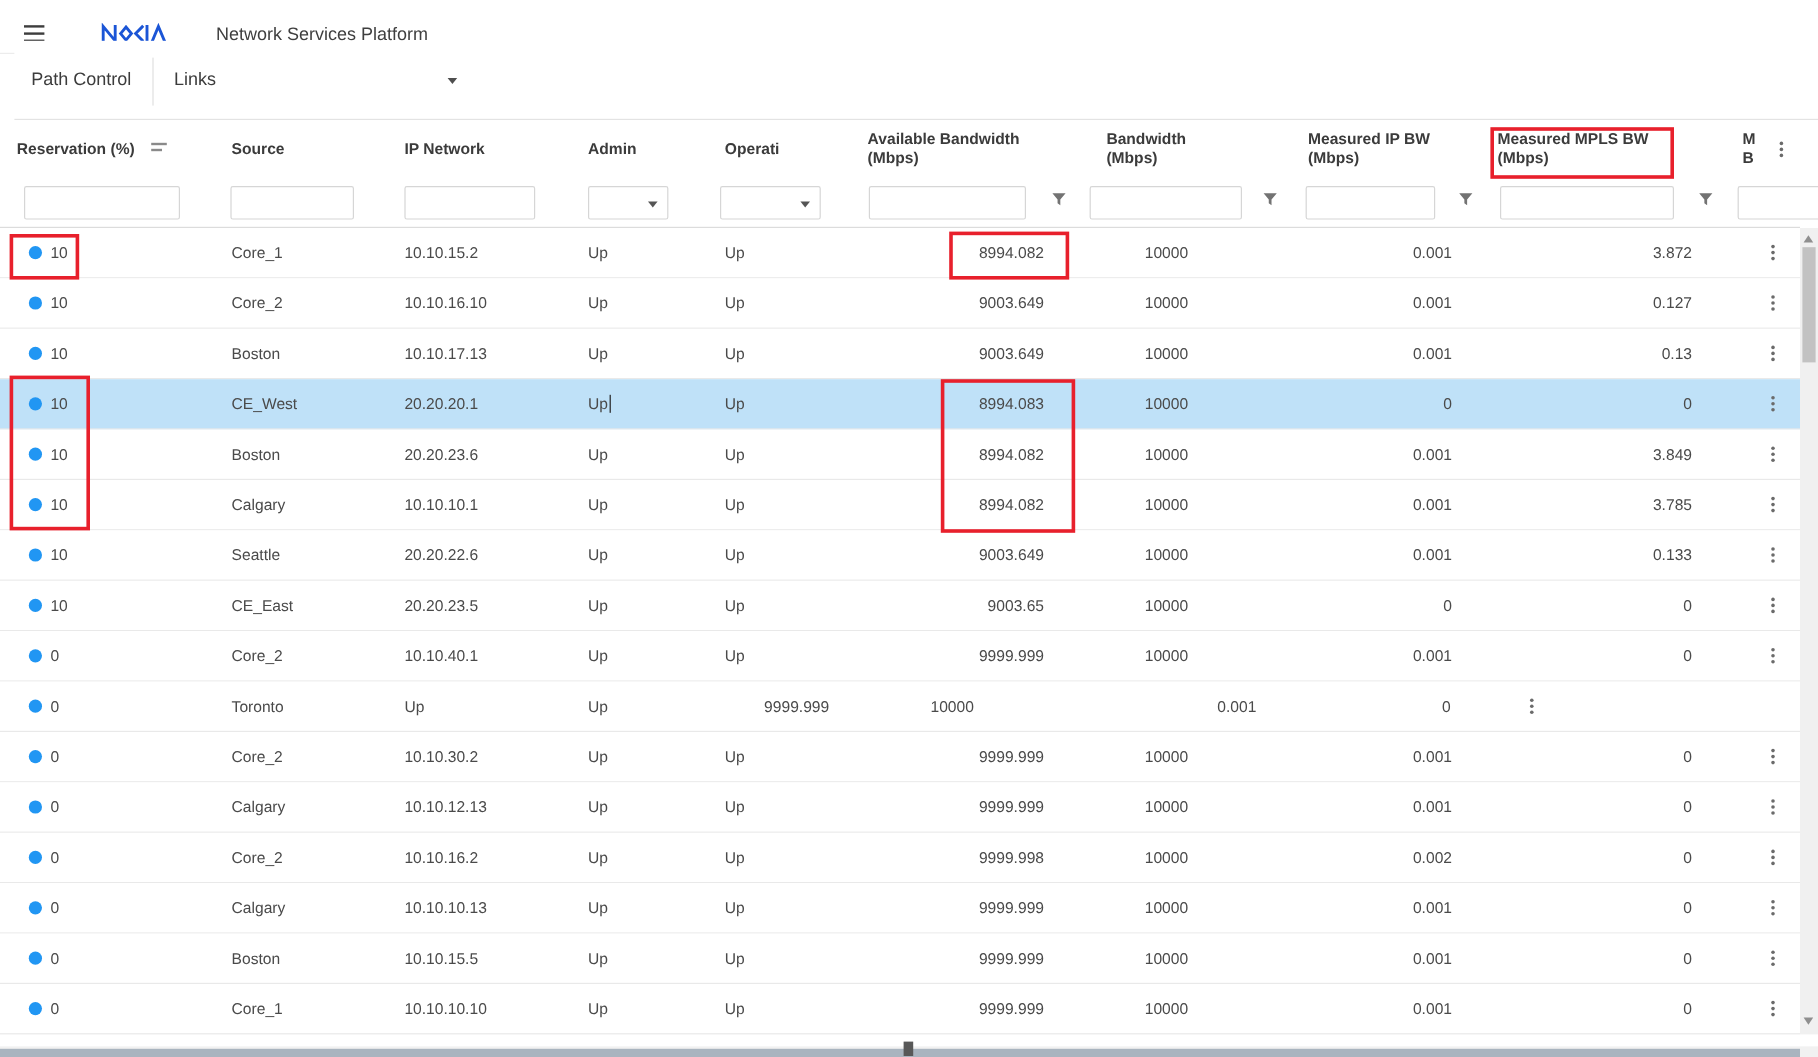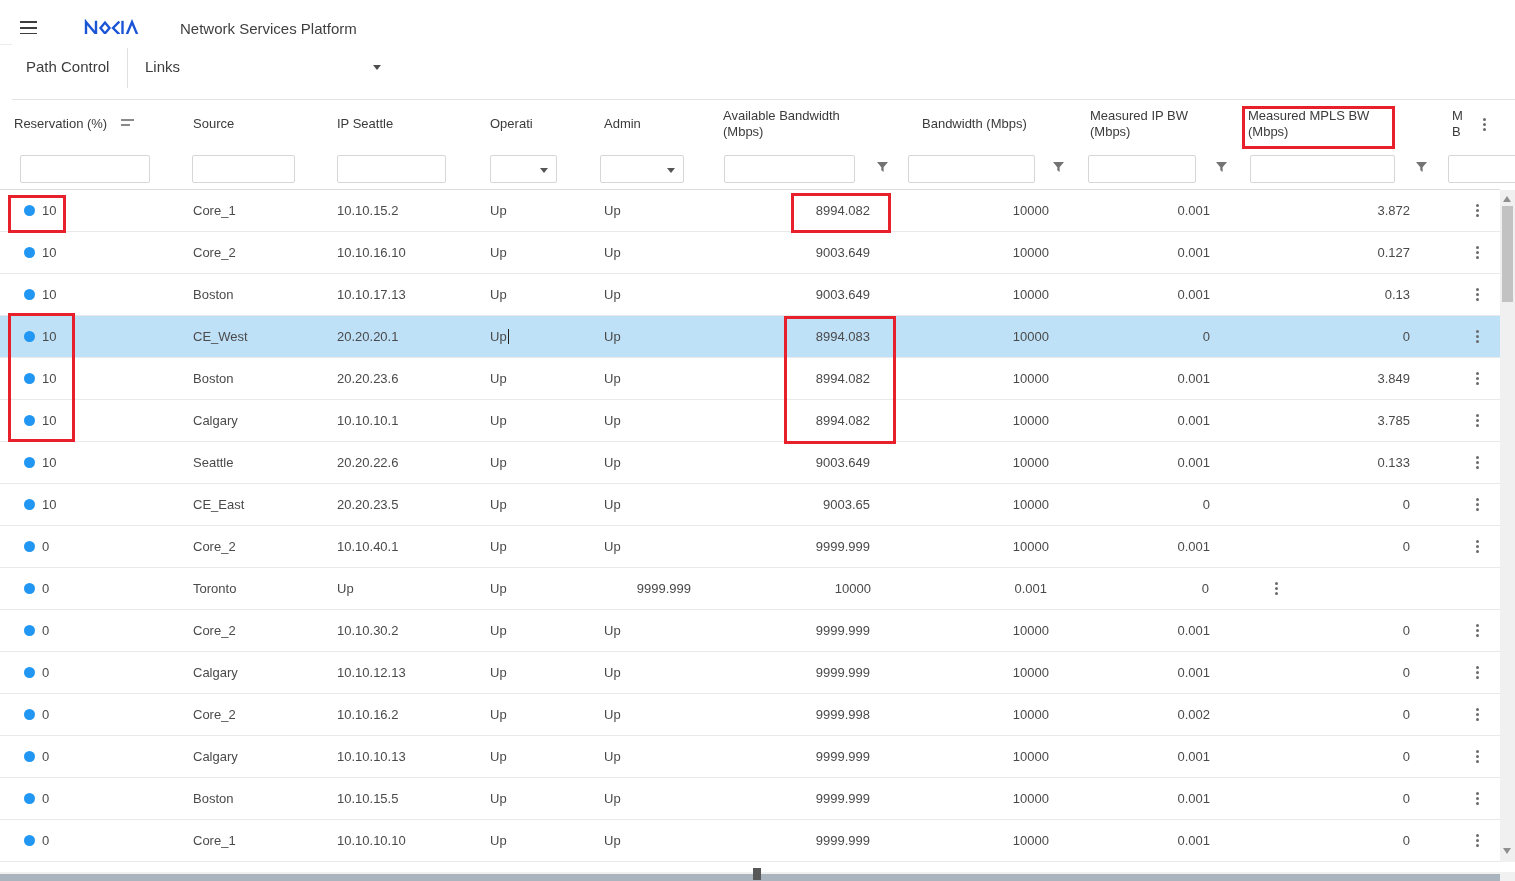--- a/index.html
+++ b/index.html
@@ -21,21 +21,21 @@
   .nav-app { position:absolute; left:14px; top:24px; font-size:15px; color:#3c3c3c; }
   .nav-divider { position:absolute; left:115px; top:14px; width:1px; height:40px; background:#e0e0e0; }
   .nav-view { position:absolute; left:133px; top:24px; font-size:15px; color:#3c3c3c; }
   .caret { width:0; height:0; border-left:4px solid transparent; border-right:4px solid transparent;
            border-top:5px solid #4e4e4e; }
   .nav-caret { position:absolute; left:361px; top:31px; }
 
   
   .grid { position:absolute; left:0; top:100px; width:1500px; }
   .cols { display:grid; grid-template-columns:178px 152px 153px 114px 119px 179px 178px 163px 201px 63px; }
-  .hdr { height:48px; font-weight:normal; color:#3b3b3b; font-size:13px; line-height:16px; }
+  .hdr { height:48px; font-weight:bold; color:#3b3b3b; font-size:13px; line-height:16px; }
   .hdr .hc { display:flex; align-items:center; overflow:hidden; cursor:pointer; }
   .hlabel { display:inline-block; }
   .w110{max-width:110px;} .w150{max-width:152px;} .w105{max-width:105px;margin-left:12px;} .w125{max-width:125px;} .w165{max-width:165px;}
   .sort-ind { margin-left:14px; }
   .sort-ind i { display:block; height:2px; background:#8a8a8a; margin-bottom:3px; }
   .sort-ind i:nth-child(1){ width:13px; } .sort-ind i:nth-child(2){ width:9px; }
   .pl14{padding-left:14px;} .pl15{padding-left:15px;} .pl7{padding-left:7px;}
   .pl12{padding-left:12px;} .pl17{padding-left:17px;}
   .clip-col { width:12px; overflow:hidden; white-space:nowrap; }
   .clip-col div { line-height:16px; }
@@ -53,21 +53,21 @@
   .fsel { position:relative; }
   .fsel .caret { position:absolute; right:8px; top:12px; border-top-color:#555; }
   .funnel { margin-left:auto; }
   .spread { justify-content:flex-start; }
 
   
   .row { height:42px; border-bottom:1px solid #e9e9e9; background:#fff; font-size:13px; align-items:center; }
   .row.selected { background:#bfe1f8; }
   .cell { display:flex; align-items:center; height:100%; overflow:hidden; }
   .num { justify-content:flex-end; }
-  .pr25{padding-right:25px;} .pr24{padding-right:24px;} .pr26{padding-right:26px;} .pr27{padding-right:27px;}
+  .pr25{padding-right:25px;} .pr24{padding-right:24px;justify-content:center;} .pr26{padding-right:26px;} .pr27{padding-right:27px;}
   .c1{padding-left:24px;text-align:right;}
   .dot { width:11px; height:11px; border-radius:50%; background:#2196f3; margin-right:7px; flex:0 0 auto; }
   .menucell { padding-left:36px; }
   .text-caret { display:inline-block; width:1px; height:15px; background:#222; margin-left:1px; }
 
   
   .annot { position:absolute; border:3px solid #e8202c; background:transparent; pointer-events:none; z-index:30; }
 
   
   .vscroll { position:absolute; left:1500px; top:190px; width:15px; height:672px; background:#f0f0f0; }
@@ -117,27 +117,27 @@
         <span class="hlabel w110">Reservation (%)</span>
         <span class="sort-ind">
             <i></i>
             <i></i>
           </span>
       </div>
       <div class="hc pl15">
           <span class="hlabel">Source</span>
         </div>
       <div class="hc pl7">
-          <span class="hlabel">IP Seattle</span>
+          <span class="hlabel">IP Network</span>
+        </div>
+      <div class="hc pl7">
+          <span class="hlabel">Admin</span>
         </div>
       <div class="hc pl7">
           <span class="hlabel">Operati</span>
-        </div>
-      <div class="hc pl7">
-          <span class="hlabel">Admin</span>
         </div>
       <div class="hc pl7">
           <span class="hlabel w150">Available Bandwidth (Mbps)</span>
         </div>
       <div class="hc pl15">
           <span class="hlabel w105">Bandwidth (Mbps)</span>
         </div>
       <div class="hc pl17">
           <span class="hlabel w125">Measured IP BW (Mbps)</span>
         </div>

